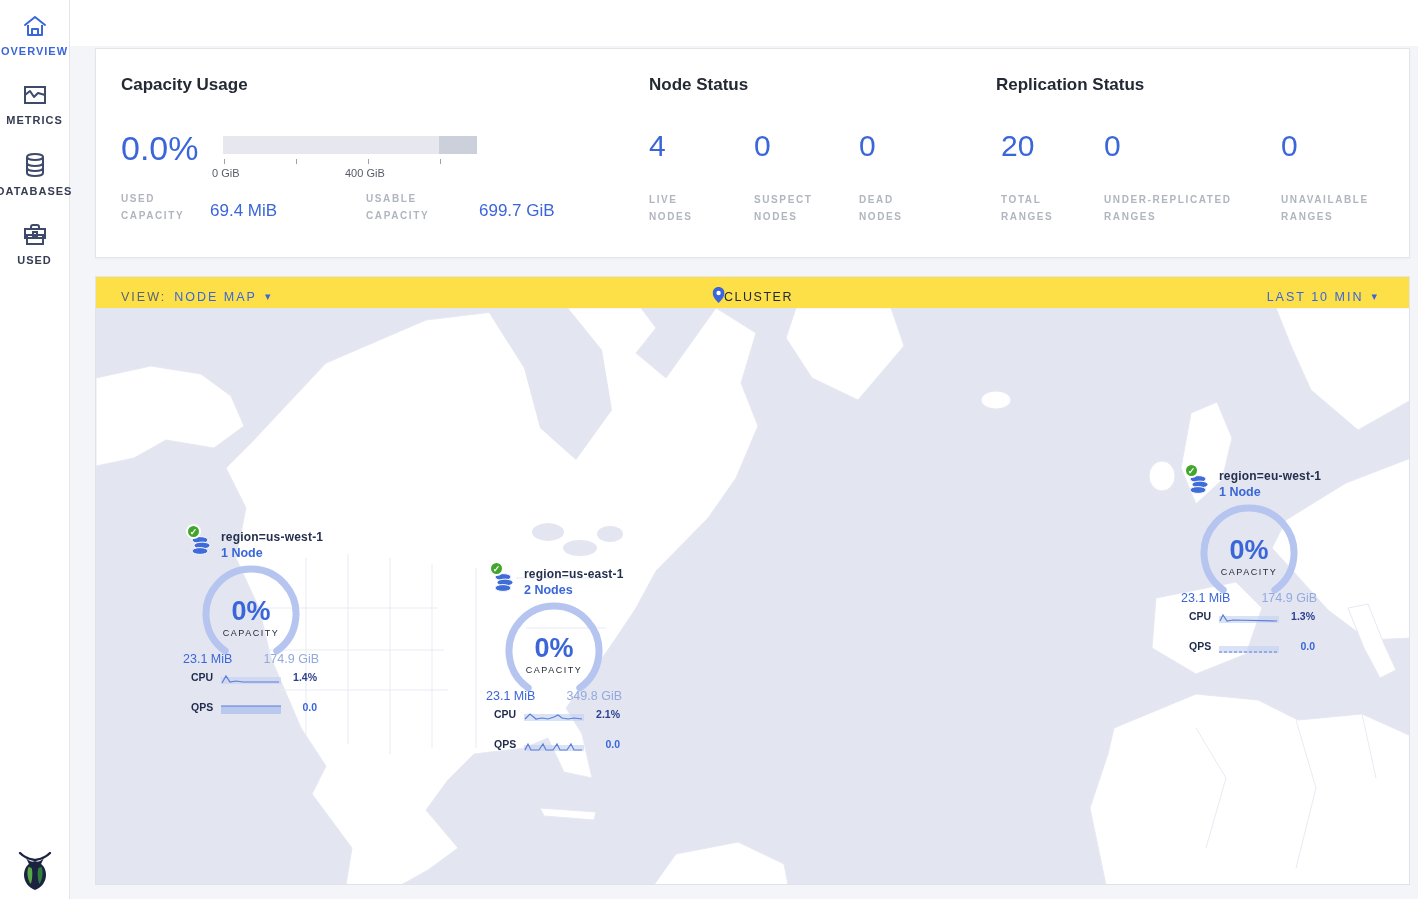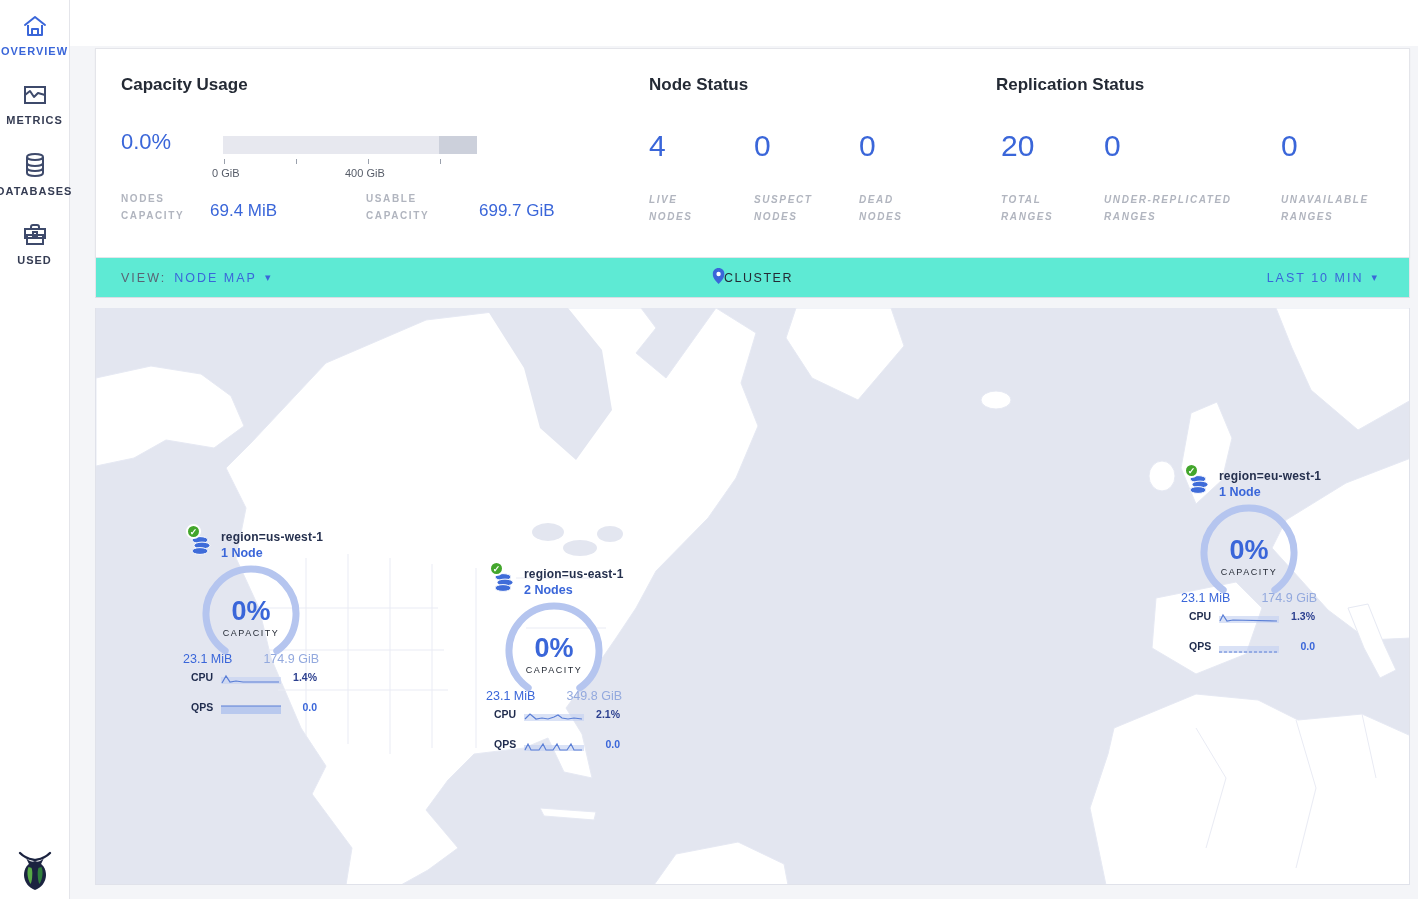--- a/index.html
+++ b/index.html
@@ -20,37 +20,37 @@
   .topbar { position:absolute; left:70px; top:0; width:1348px; height:46px; background:#ffffff; }
   .page-title { position:absolute; left:27px; top:11px; font-size:21px; font-weight:700;
     letter-spacing:6px; color:#0c4a6e;margin-top:48px; }
 
   
   .summary-card { position:absolute; left:95px; top:48px; width:1315px; height:210px;
     background:#ffffff; border:1px solid #e4e5ea; box-shadow:0 1px 2px rgba(60,60,80,.04); }
   .summary-card h3 { position:absolute; top:26px; font-size:17px; font-weight:700; color:#242a35; }
   .h-cap { left:25px; } .h-node { left:553px; } .h-repl { left:900px; }
 
-  .cap-pct { position:absolute; left:25px; top:80px; font-size:22px; color:#3a66d9;text-align:center; }
+  .cap-pct { position:absolute; left:25px; top:80px; font-size:34px; color:#3a66d9;text-align:center; }
   .cap-bar { position:absolute; left:127px; top:87px; width:254px; height:18px; background:#e7e8ef; }
   .cap-bar .nonusable { position:absolute; right:0; top:0; width:38px; height:18px; background:#ccd0db; }
   .tick { position:absolute; top:110px; width:1px; height:5px; background:#9aa0ac; }
   .tick-label { position:absolute; top:118px; font-size:11px; color:#565c68; }
   .cap-detail-label { position:absolute; top:141px; width:78px; font-size:10px; font-weight:700;
     letter-spacing:1.6px; color:#b1b5bf; line-height:17px; }
   .cap-detail-value { position:absolute; top:152px; font-size:17px; color:#3a66d9; }
 
   .stat-col { position:absolute; top:80px; }
   .stat-col .num { font-size:30px; color:#3a66d9; }
   .stat-col .slabel { margin-top:28px; font-size:10px; font-weight:700; letter-spacing:1.6px;
-    color:#b1b5bf; line-height:17px;font-style:italic; }
+    color:#b1b5bf; line-height:17px; }
 
   
-  .view-bar { position:absolute; left:95px; top:257px; width:1315px; height:41px;
-    background:#5eead4; border:1px solid #e4e5ea; border-bottom:1px solid #dadce4;
+  .view-bar { position:absolute; left:95px; top:276px; width:1315px; height:41px;
+    background:#fde047; border:1px solid #e4e5ea; border-bottom:1px solid #dadce4;
     display:flex; align-items:center; font-size:12.5px; letter-spacing:2px;text-align:center; }
   .vb-left { position:absolute; left:25px; display:flex; align-items:center; gap:8px; cursor:pointer; }
   .vb-view-label { color:#5a6374; font-weight:400; }
   .vb-view-value { color:#3a66d9; font-weight:400; }
   .vb-caret { color:#3a66d9; font-size:11px; letter-spacing:0; }
   .vb-center { position:absolute; left:50%; transform:translateX(-50%); display:flex;
     align-items:center; color:#242a35; letter-spacing:1.5px; }
   .vb-right { position:absolute; right:32px; display:flex; align-items:center; gap:8px;
     color:#3a66d9; cursor:pointer; }
 
@@ -152,21 +152,21 @@
   <div class="cap-bar">
       <div class="nonusable"></div>
     </div>
   <div class="tick" style="left:128px"></div>
   <div class="tick" style="left:200px"></div>
   <div class="tick" style="left:272px"></div>
   <div class="tick" style="left:344px"></div>
   <div class="tick-label" style="left:116px">0 GiB</div>
   <div class="tick-label" style="left:249px">400 GiB</div>
 
-  <div class="cap-detail-label" style="left:25px">NODES CAPACITY</div>
+  <div class="cap-detail-label" style="left:25px">USED CAPACITY</div>
   <div class="cap-detail-value" style="left:114px">69.4 MiB</div>
   <div class="cap-detail-label" style="left:270px">USABLE CAPACITY</div>
   <div class="cap-detail-value" style="left:383px">699.7 GiB</div>
 
   <div class="stat-col" style="left:553px">
     <div class="num">4</div>
     <div class="slabel" style="width:70px">LIVE NODES</div>
   </div>
   <div class="stat-col" style="left:658px">
     <div class="num">0</div>

